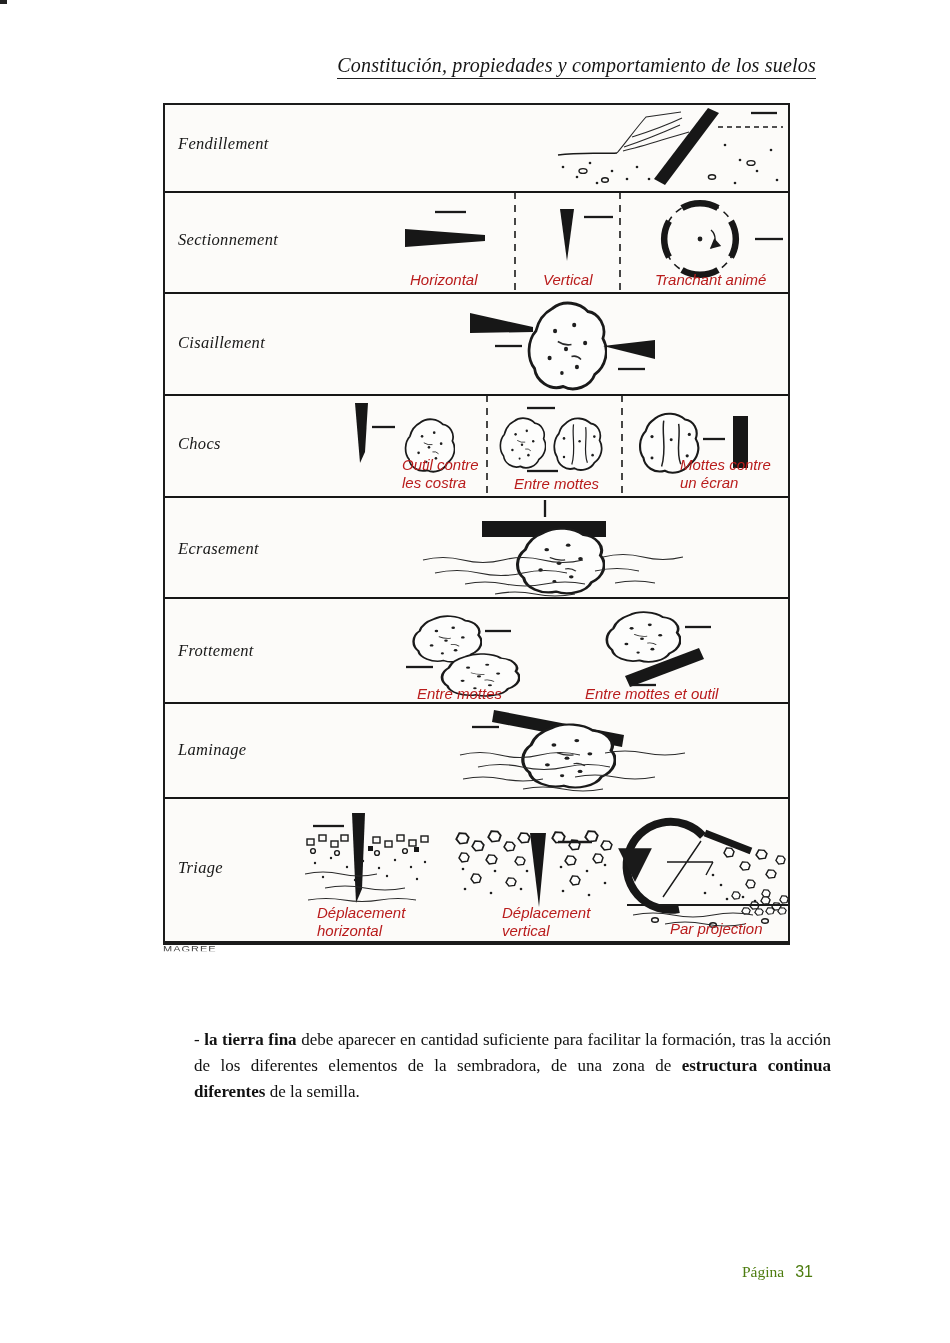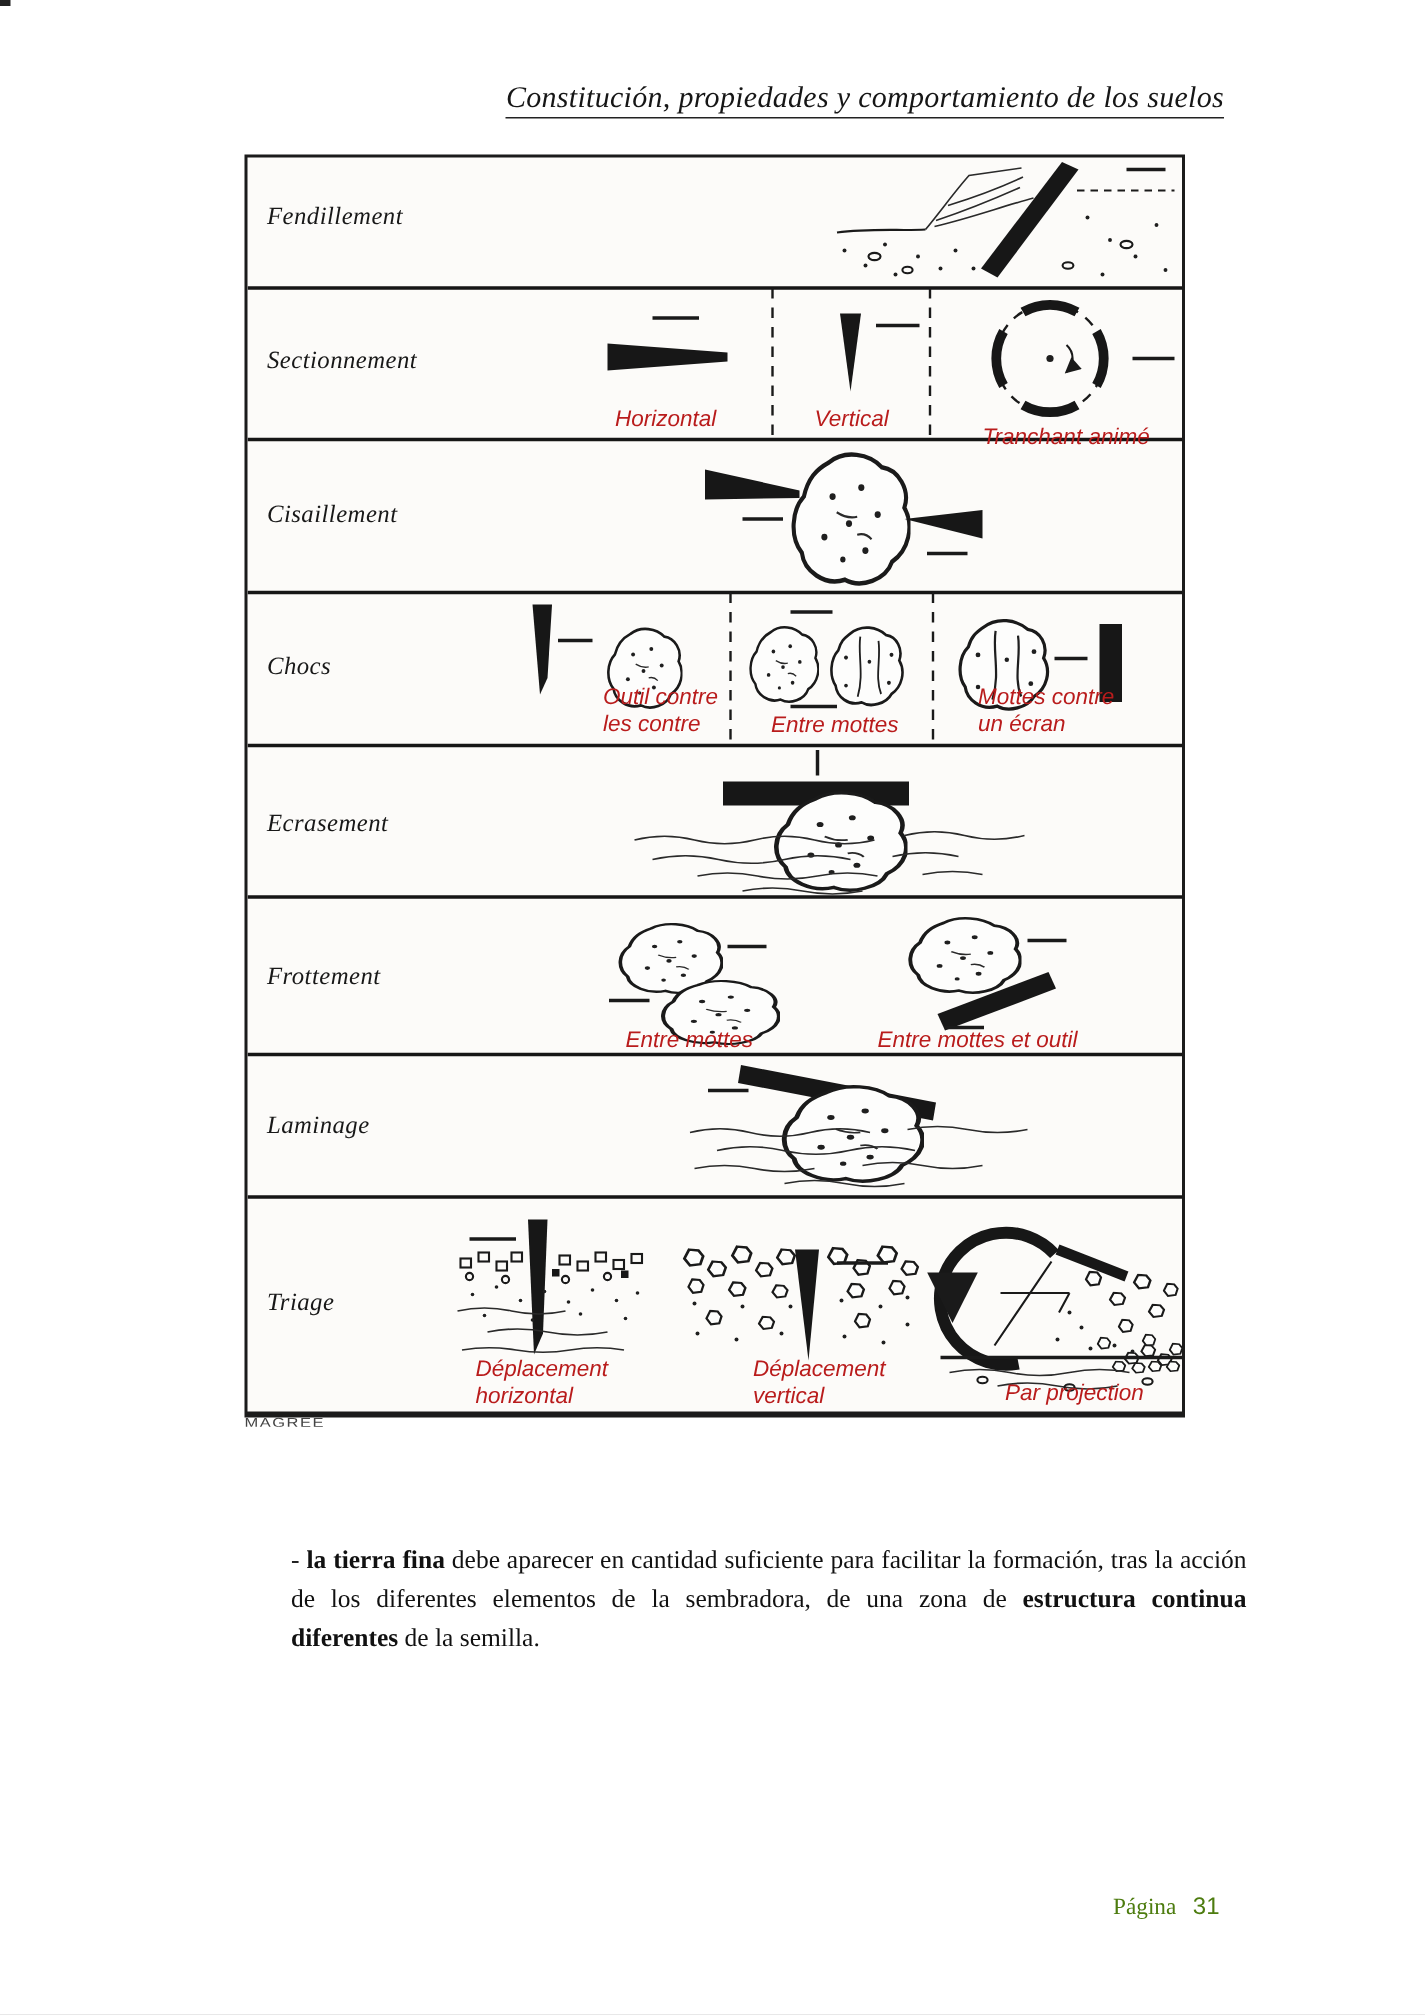--- a/index.html
+++ b/index.html
@@ -312,25 +312,25 @@
     <span class="rowlabel" style="top:125px">Sectionnement</span>
     <span class="rowlabel" style="top:228px">Cisaillement</span>
     <span class="rowlabel" style="top:329px">Chocs</span>
     <span class="rowlabel" style="top:434px">Ecrasement</span>
     <span class="rowlabel" style="top:536px">Frottement</span>
     <span class="rowlabel" style="top:635px">Laminage</span>
     <span class="rowlabel" style="top:753px">Triage</span>
 
     <span class="sublabel" style="left:245px; top:166px">Horizontal</span>
     <span class="sublabel" style="left:378px; top:166px">Vertical</span>
-    <span class="sublabel" style="left:490px; top:178px">Tranchant animé</span>
-
-    <span class="sublabel" style="left:237px; top:351px"><span>Outil contre</span><br><span>les contre</span></span>
+    <span class="sublabel" style="left:490px; top:166px">Tranchant animé</span>
+
+    <span class="sublabel" style="left:237px; top:351px"><span>Outil contre</span><br><span>les costra</span></span>
     <span class="sublabel" style="left:349px; top:370px">Entre mottes</span>
-    <span class="sublabel" style="left:487px; top:351px"><span>Mottes contre</span><br><span>un écran</span></span>
+    <span class="sublabel" style="left:515px; top:351px"><span>Mottes contre</span><br><span>un écran</span></span>
 
     <span class="sublabel" style="left:252px; top:580px">Entre mottes</span>
     <span class="sublabel" style="left:420px; top:580px">Entre mottes et outil</span>
 
     <span class="sublabel" style="left:152px; top:799px"><span>Déplacement</span><br><span>horizontal</span></span>
     <span class="sublabel" style="left:337px; top:799px"><span>Déplacement</span><br><span>vertical</span></span>
     <span class="sublabel" style="left:505px; top:815px">Par projection</span>
   </div>
 
   <div class="fig-note">MAGREE</div>

